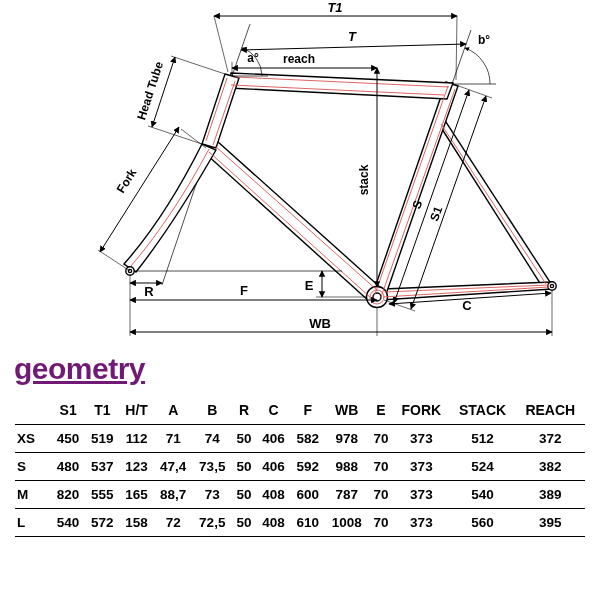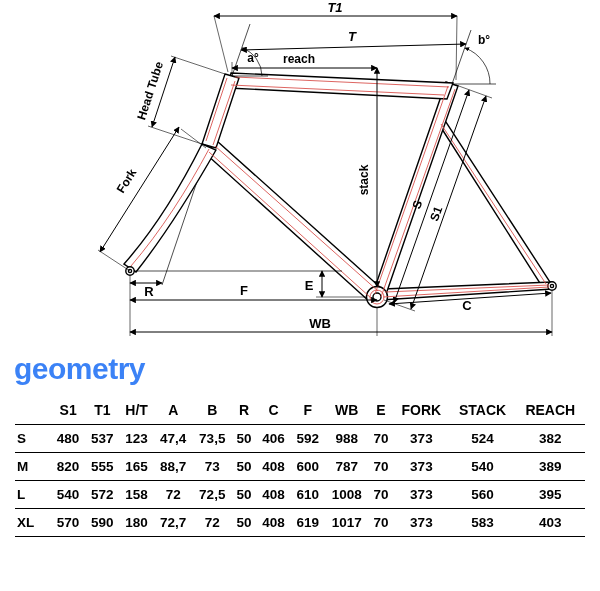--- a/index.html
+++ b/index.html
@@ -14,21 +14,21 @@
   .ext    { stroke:#000; stroke-width:0.6; fill:none; }
   .thin   { stroke:#000; stroke-width:0.7; fill:none; }
   text { font-family:"Liberation Sans", sans-serif; font-weight:bold; fill:#000; }
   .lbl  { font-size:13px; text-anchor:middle; }
   .lbl2 { font-size:12px; text-anchor:middle; }
   .ital { font-style:italic; }
 
   
   h1[data-name="page-title"] {
     font-size:30px; font-weight:bold; letter-spacing:-0.5px;
-    margin:4px 0 8px 14px; color:#3b82f6;
+    margin:4px 0 8px 14px; color:#701a75;text-decoration:underline;
   }
 
   
   table[data-name="geometry-table"] {
     border-collapse:collapse; width:570px; margin:10px 15px 0 15px;
   }
   table[data-name="geometry-table"] th,
   table[data-name="geometry-table"] td {
     font-size:13.5px; font-weight:bold; text-align:center;
     padding:6px 2px; border-bottom:1px solid #000; white-space:nowrap;
@@ -194,20 +194,36 @@
         <th data-name="column-header-c">C</th>
         <th data-name="column-header-f">F</th>
         <th data-name="column-header-wb">WB</th>
         <th data-name="column-header-e">E</th>
         <th data-name="column-header-fork">FORK</th>
         <th data-name="column-header-stack">STACK</th>
         <th data-name="column-header-reach">REACH</th>
       </tr>
   </thead>
   <tbody data-name="table-body">
+      <tr data-name="table-row-xs">
+        <th class="size" data-name="row-label-xs">XS</th>
+        <td data-name="table-cell">450</td>
+        <td data-name="table-cell">519</td>
+        <td data-name="table-cell">112</td>
+        <td data-name="table-cell">71</td>
+        <td data-name="table-cell">74</td>
+        <td data-name="table-cell">50</td>
+        <td data-name="table-cell">406</td>
+        <td data-name="table-cell">582</td>
+        <td data-name="table-cell">978</td>
+        <td data-name="table-cell">70</td>
+        <td data-name="table-cell">373</td>
+        <td data-name="table-cell">512</td>
+        <td data-name="table-cell">372</td>
+      </tr>
       <tr data-name="table-row-s">
         <th class="size" data-name="row-label-s">S</th>
         <td data-name="table-cell">480</td>
         <td data-name="table-cell">537</td>
         <td data-name="table-cell">123</td>
         <td data-name="table-cell">47,4</td>
         <td data-name="table-cell">73,5</td>
         <td data-name="table-cell">50</td>
         <td data-name="table-cell">406</td>
         <td data-name="table-cell">592</td>
@@ -242,30 +258,14 @@
         <td data-name="table-cell">72,5</td>
         <td data-name="table-cell">50</td>
         <td data-name="table-cell">408</td>
         <td data-name="table-cell">610</td>
         <td data-name="table-cell">1008</td>
         <td data-name="table-cell">70</td>
         <td data-name="table-cell">373</td>
         <td data-name="table-cell">560</td>
         <td data-name="table-cell">395</td>
       </tr>
-      <tr data-name="table-row-xl">
-        <th class="size" data-name="row-label-xl">XL</th>
-        <td data-name="table-cell">570</td>
-        <td data-name="table-cell">590</td>
-        <td data-name="table-cell">180</td>
-        <td data-name="table-cell">72,7</td>
-        <td data-name="table-cell">72</td>
-        <td data-name="table-cell">50</td>
-        <td data-name="table-cell">408</td>
-        <td data-name="table-cell">619</td>
-        <td data-name="table-cell">1017</td>
-        <td data-name="table-cell">70</td>
-        <td data-name="table-cell">373</td>
-        <td data-name="table-cell">583</td>
-        <td data-name="table-cell">403</td>
-      </tr>
     </tbody>
 </table>
 
 </body></html>

